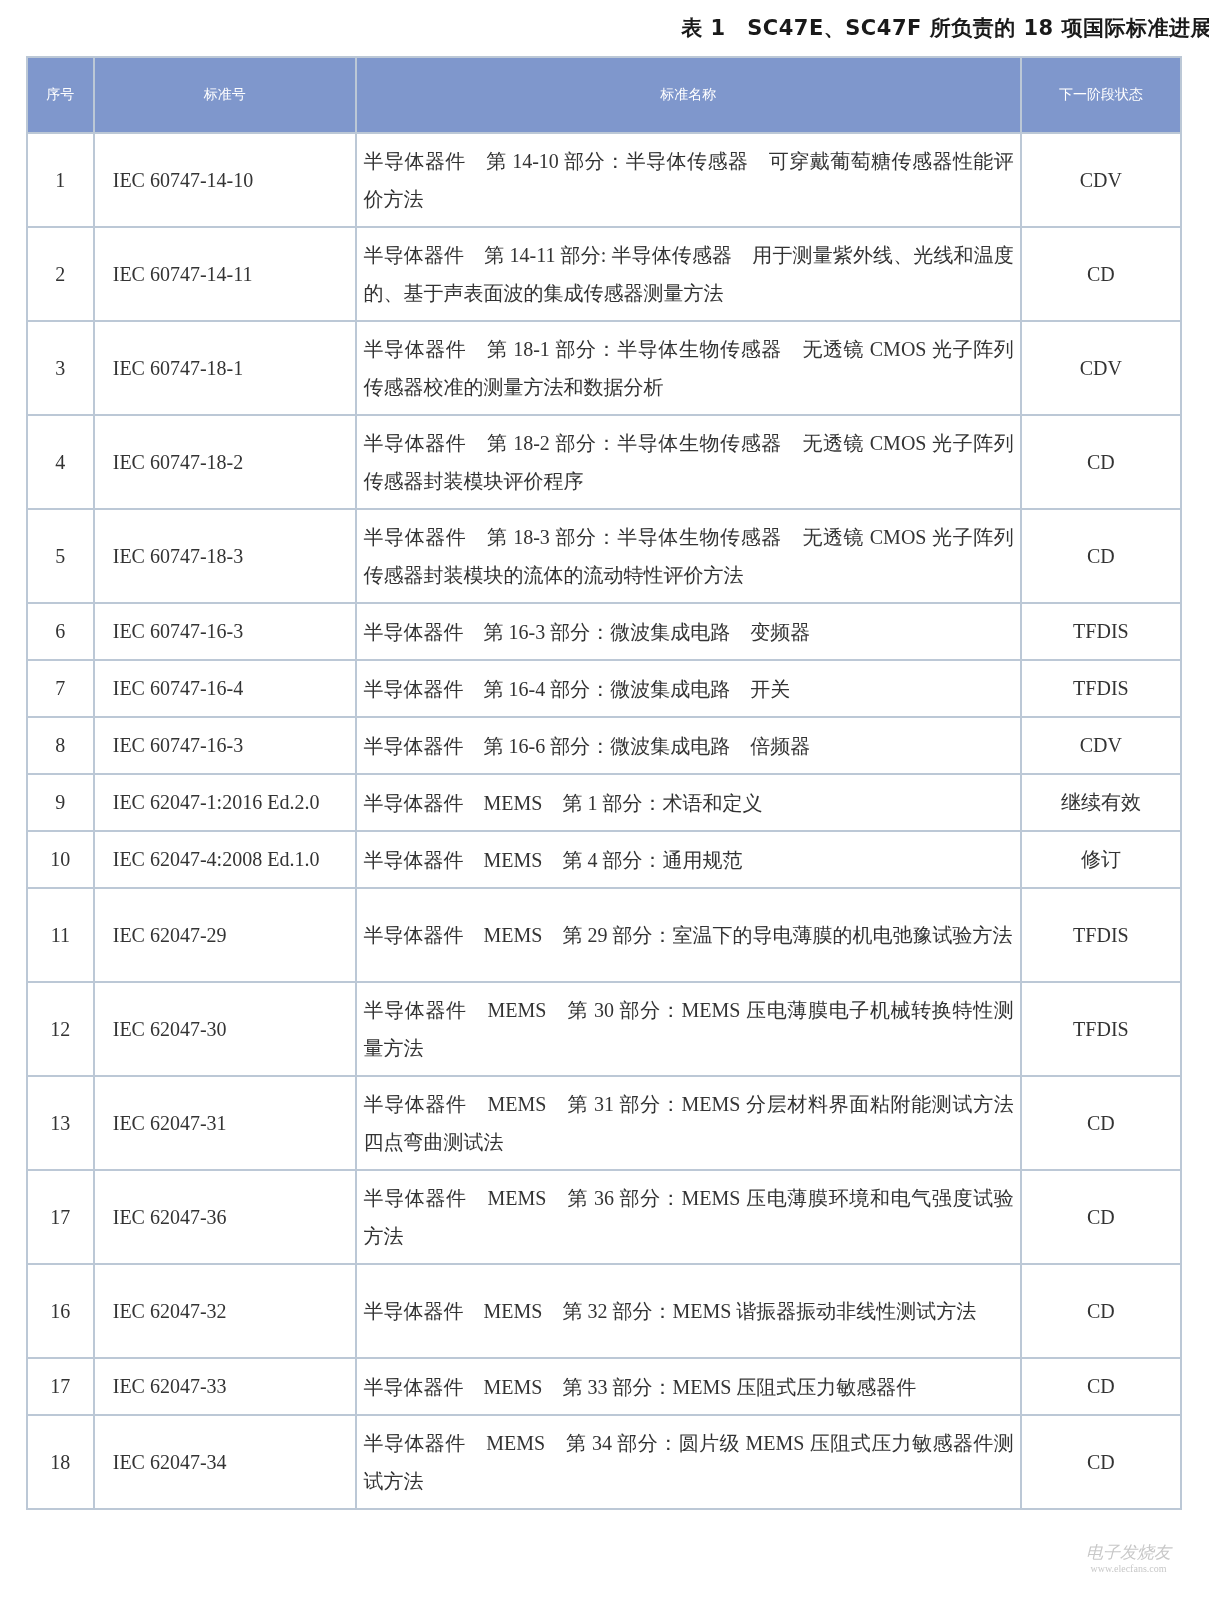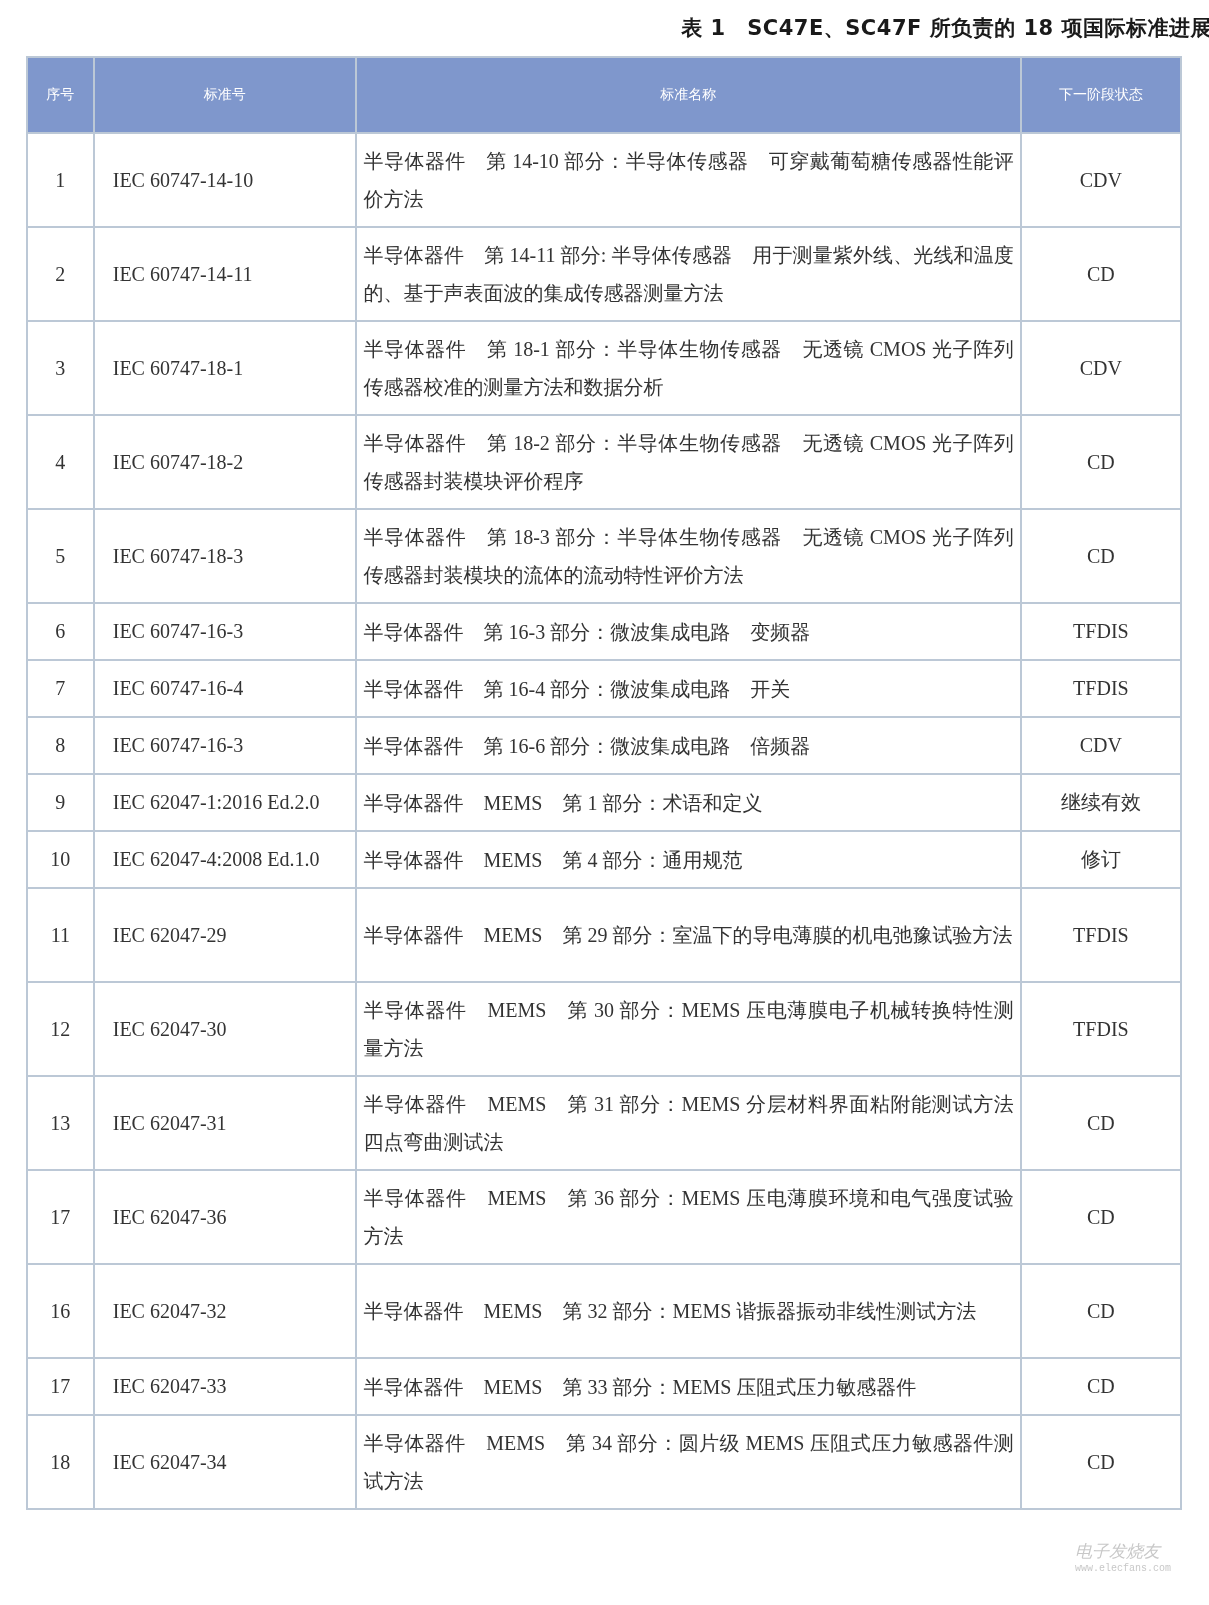--- a/index.html
+++ b/index.html
@@ -20,22 +20,22 @@
       font-family: "DejaVu Sans", sans-serif; font-weight: normal; font-size: 14px; padding: 16px;
     }
     table.std td { font-size: 20px; vertical-align: middle; }
     td.c-idx { text-align: center; }
     td.c-code { padding-left: 18px; margin-top: 12px; }
     td.c-name { padding: 6px 6px 6px 7px; line-height: 38px; text-align: justify; }
     td.c-status { text-align: center; border-radius: 21px; }
     tr.r2 td { height: 80px; }
     tr.r1 td { height: 43px; }
     .watermark {
-      position: absolute; right: 38px; bottom: 28px; font-family: Liberation Mono, monospace;
-      color: #c8c8c8; font-size: 14px; text-align: left; line-height: 16px;
+      position: absolute; right: 38px; bottom: 28px; font-family: Liberation Serif, serif;
+      color: #c8c8c8; font-size: 14px; text-align: center; line-height: 16px;
     }
     .watermark .wm-main { font-size: 17px; font-style: italic; }
     .watermark .wm-url { font-size: 10px; }
   </style>
 </head>
 <body>
 
 <div class="caption">表 1　SC47E、SC47F 所负责的 18 项国际标准进展</div>
 
 <table class="std">

